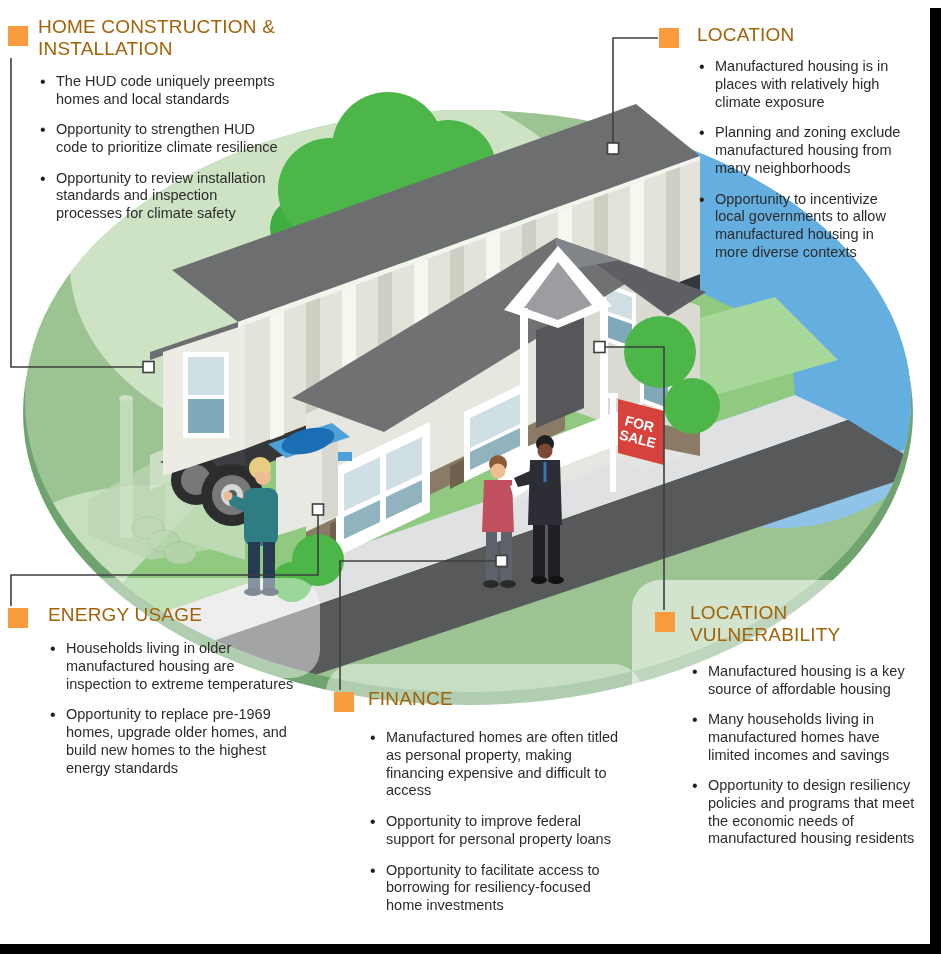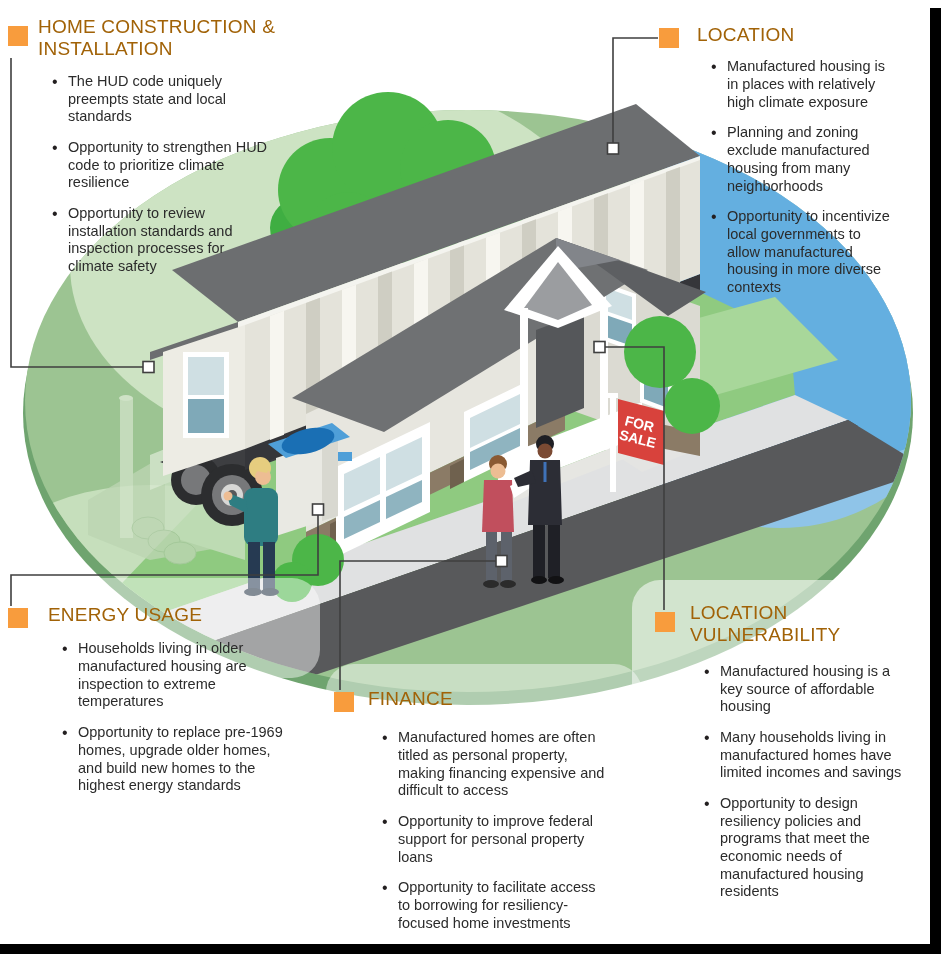--- a/index.html
+++ b/index.html
@@ -3,21 +3,21 @@
 <meta charset="utf-8">
 <style>
   html,body{margin:0;padding:0;background:#fff;}
   #stage{position:relative;width:941px;height:954px;background:#ffffff;overflow:hidden;
          font-family:"Liberation Sans", sans-serif;}
   .svgfill{position:absolute;left:0;top:0;}
   .section{position:absolute;z-index:5;}
   .sq{position:absolute;width:20px;height:20px;background:#F89C3D;z-index:6;}
   .section h2{margin:0 0 12px 0;font-weight:400;font-size:19px;line-height:1.18;
               color:#a16207;letter-spacing:.2px;}
-  .section ul{margin:12px;padding:0;list-style:none;}
+  .section ul{margin:0;padding:0;list-style:none;}
   .section li{position:relative;padding-left:18px;margin-bottom:13px;
               font-size:14.5px;line-height:1.22;color:#2b2b2b;}
   .section li::before{content:"\2022";position:absolute;left:2px;top:-1px;font-size:16px;color:#231f20;}
   .panelwash{position:absolute;background:rgba(255,255,255,0.55);border-radius:28px;z-index:4;}
   .blackbar{position:absolute;background:#000;z-index:9;}
 </style>
 </head>
 <body>
 
 <div id="stage">
@@ -235,21 +235,21 @@
       <rect x="312.5" y="504" width="11" height="11"></rect>
       <rect x="496" y="555.5" width="11" height="11"></rect>
       <rect x="594" y="341.5" width="11" height="11"></rect>
     </g>
   </svg>
 
   <span class="sq" style="left:8px;top:26px;"></span>
   <div class="section" style="left:38px;top:16px;width:248px;">
     <h2>HOME CONSTRUCTION &amp; INSTALLATION</h2>
     <ul>
-      <li>The HUD code uniquely preempts state and local standards</li>
+      <li>The HUD code uniquely preempts homes and local standards</li>
       <li>Opportunity to strengthen HUD code to prioritize climate resilience</li>
       <li>Opportunity to review installation standards and inspection processes for climate safety</li>
     </ul>
   </div>
 
   <span class="sq" style="left:659px;top:28px;"></span>
   <div class="section" style="left:697px;top:24px;width:208px;">
     <h2>LOCATION</h2>
     <ul>
       <li>Manufactured housing is in places with relatively high climate exposure</li>

